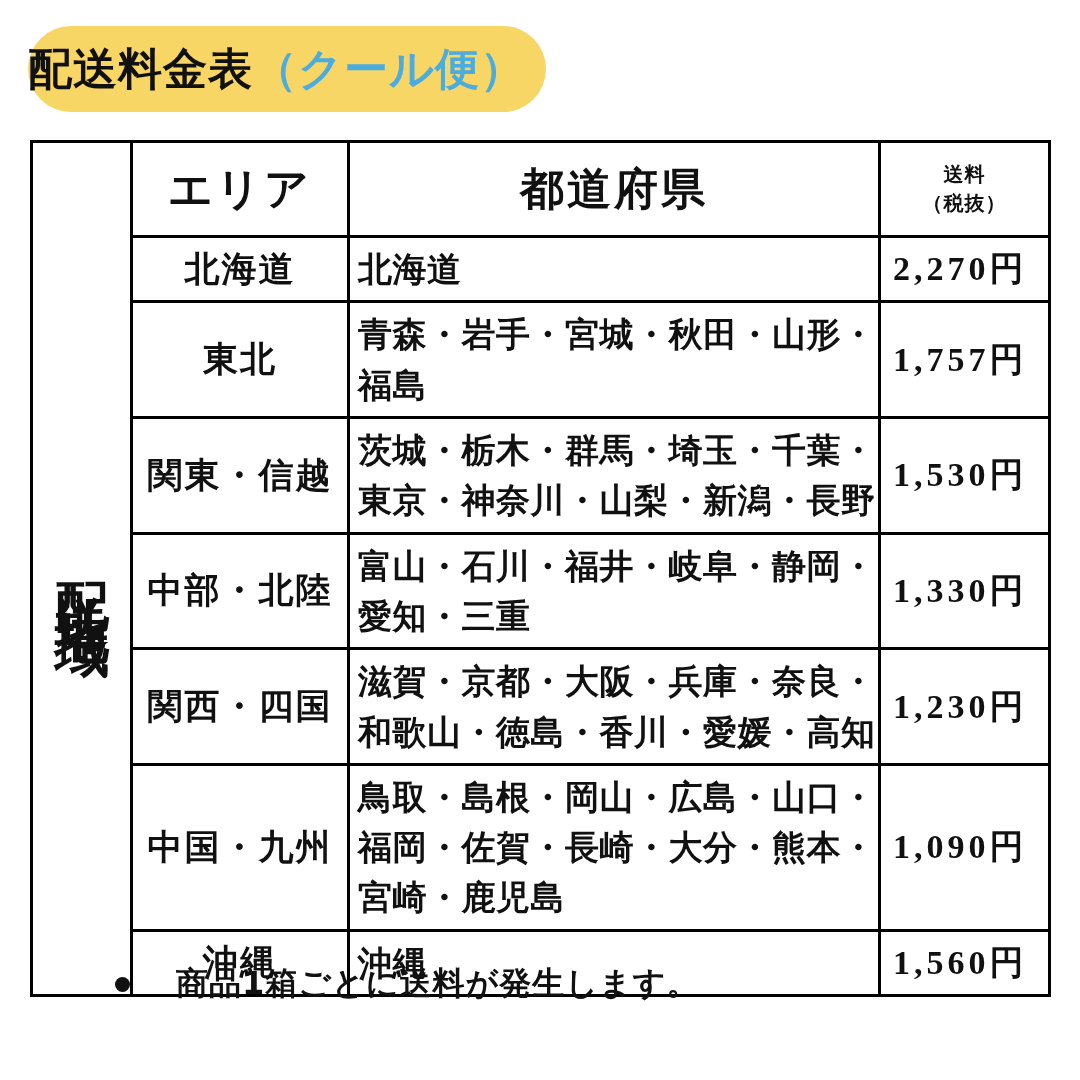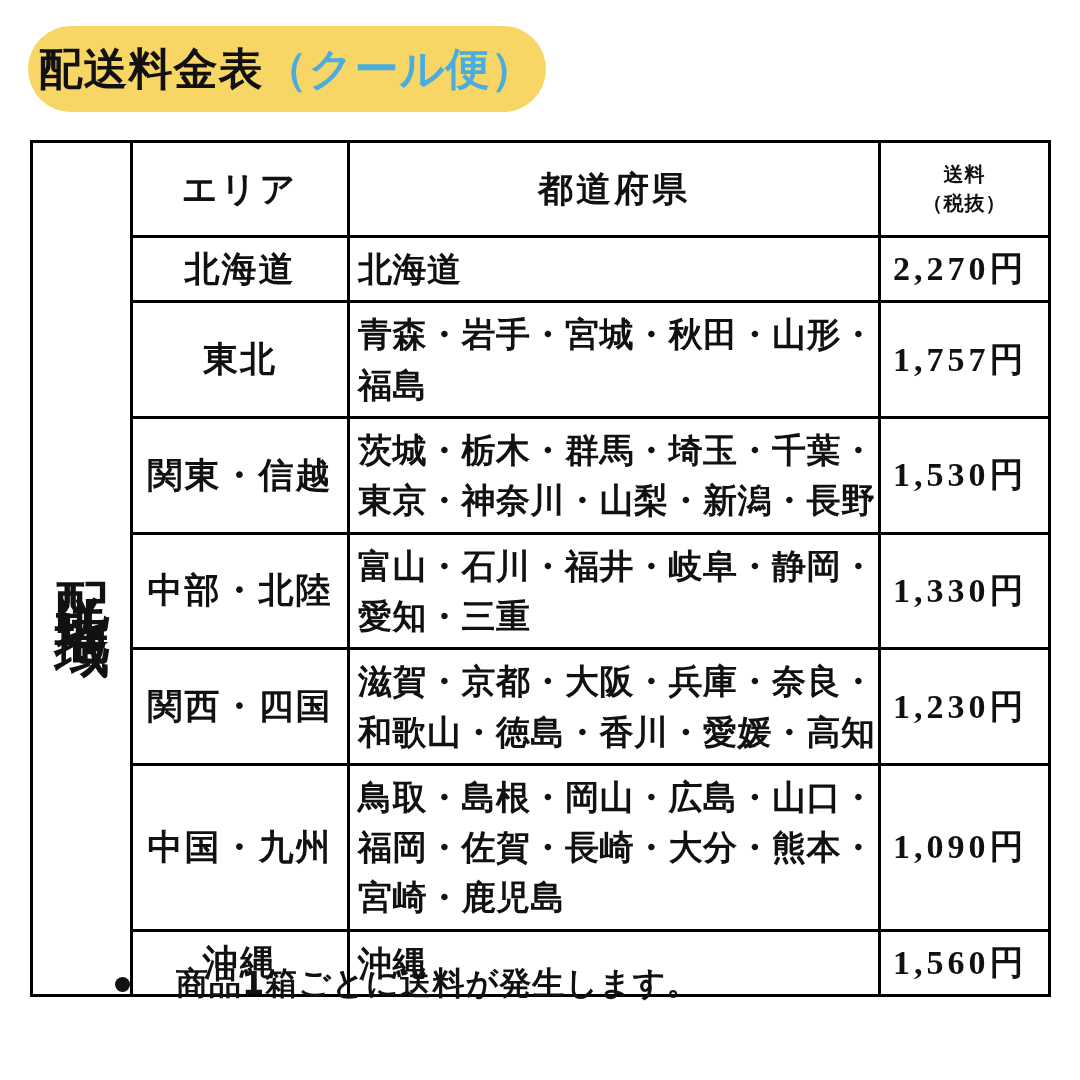--- a/index.html
+++ b/index.html
@@ -11,21 +11,21 @@
     font-weight:bold;
     position:relative;
   }
 
   
   .title-pill {
     position:absolute; left:28px; top:26px;
     width:518px; height:86px;
     background:#F8D666;
     border-radius:43px;
-    display:flex; align-items:center; justify-content:center;
+    display:flex; align-items:center; justify-content:flex-start;
     font-size:44px; letter-spacing:1px;
     white-space:nowrap;
   }
   .title-sub { color:#4AACDF; }
 
   
   table.fee-table {
     position:absolute; left:30px; top:140px;
     width:1018px;
     border-collapse:collapse; table-layout:fixed;
@@ -49,21 +49,21 @@
   td.side-cell { text-align:center; }
   .side-inner {
     display:inline-block;
     writing-mode:vertical-rl;
     text-orientation:upright;
     font-size:54px; font-weight:bold;
     letter-spacing:14px;
   }
 
   th.head-cell {
-    font-size:35px; text-align:center; letter-spacing:3px;
+    font-size:44px; text-align:center; letter-spacing:3px;
     font-weight:bold;
   }
   th.head-fee {
     font-size:20px; white-space:pre-line; line-height:1.45; letter-spacing:1px;
   }
   td.area-cell {
     font-size:35px; text-align:center; letter-spacing:2px;
   }
   td.pref-cell {
     font-size:34px; text-align:left;

